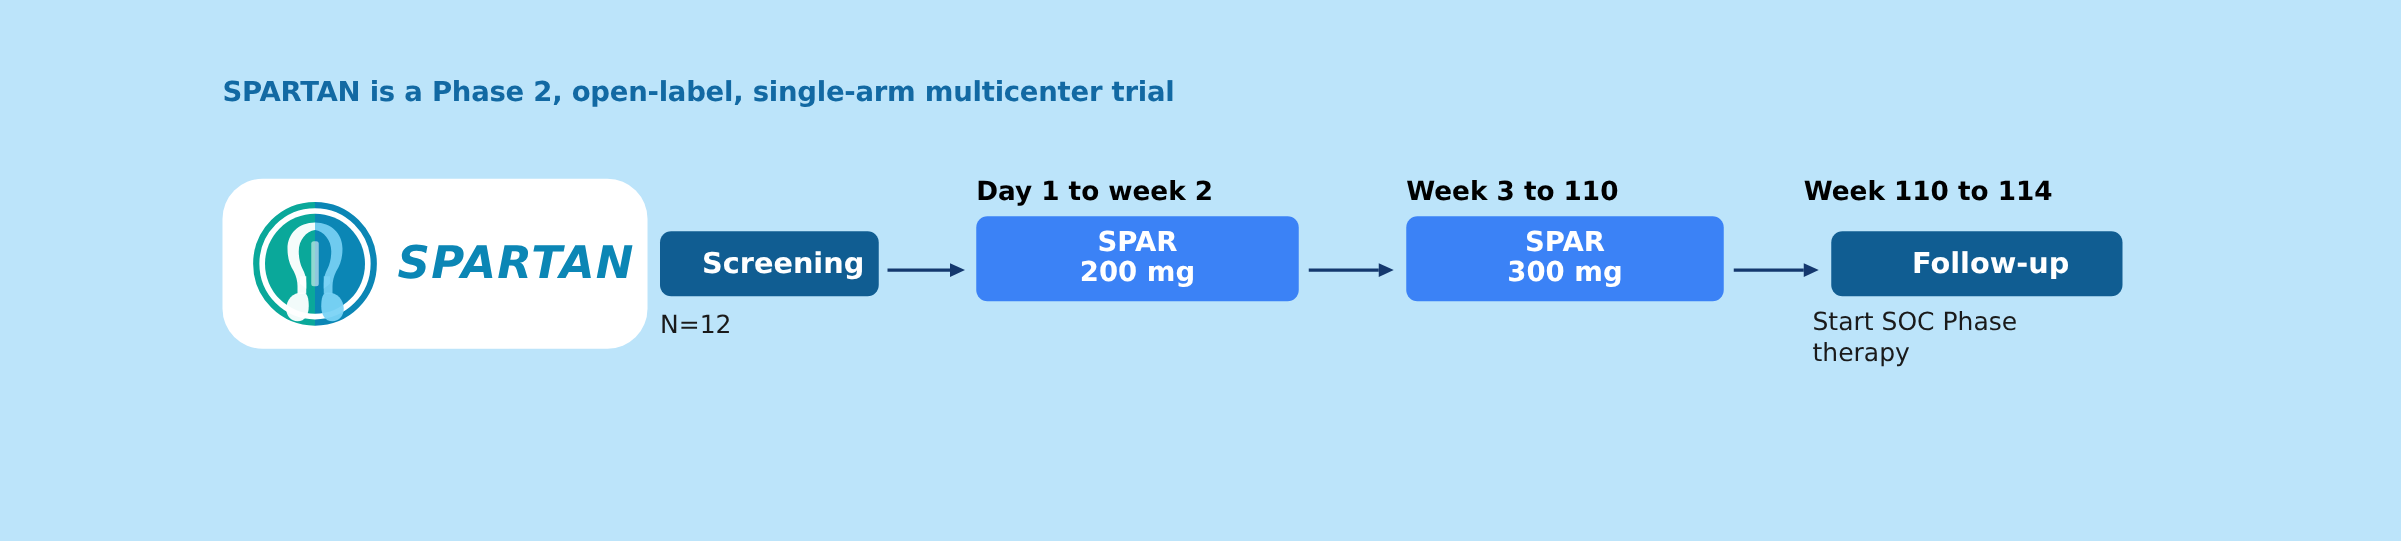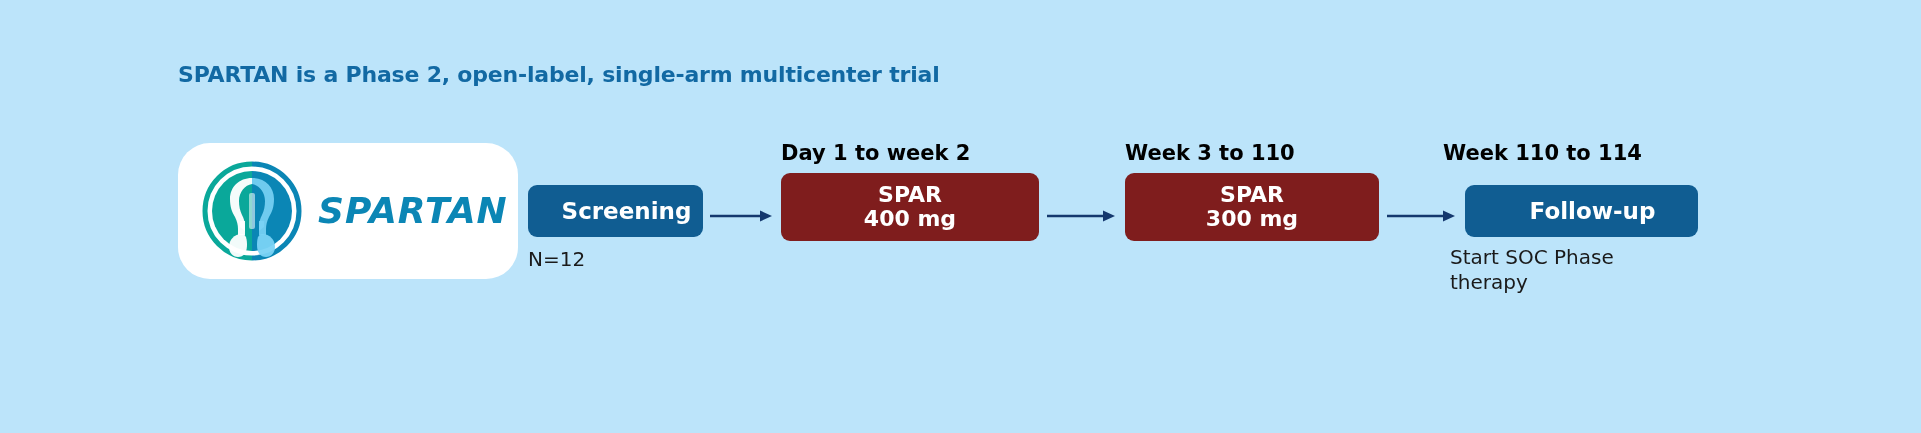--- a/index.html
+++ b/index.html
@@ -75,21 +75,21 @@
     display: flex;
     flex-direction: column;
     align-items: center;
     justify-content: center;
     box-sizing: border-box;
     color: #ffffff;
     font-weight: bold;
     white-space: nowrap;
   }
   .node.blue  { background: #105d92; padding-left: 22px; }
-  .node.green { background: #7f1d1d; }
+  .node.green { background: #3b82f6; }
 
   .node.tall {
     top: 30px;
     height: 68px;
   }
 
   .node .line1 {
     font-size: 22px;
     line-height: 1.08;
   }
@@ -227,21 +227,21 @@
     <svg width="64" height="14" viewBox="0 0 64 14">
       <line x1="0" y1="7" x2="50" y2="7" stroke="#14386e" stroke-width="2.6"></line>
       <polygon points="50,1.5 62,7 50,12.5" fill="#14386e"></polygon>
     </svg>
   </span>
 
   <div class="nwrap" style="left:253px;">
     <div class="caption-top" style="left:0px; width:258px;">Day 1 to week 2</div>
     <div class="node green tall" style="left:0px; width:258px;">
       <span class="line1">SPAR</span>
-      <span class="line2">400 mg</span>
+      <span class="line2">200 mg</span>
     </div>
   </div>
 
   <span class="arrow" style="left:519px;">
     <svg width="70" height="14" viewBox="0 0 70 14">
       <line x1="0" y1="7" x2="56" y2="7" stroke="#14386e" stroke-width="2.6"></line>
       <polygon points="56,1.5 68,7 56,12.5" fill="#14386e"></polygon>
     </svg>
   </span>
 

